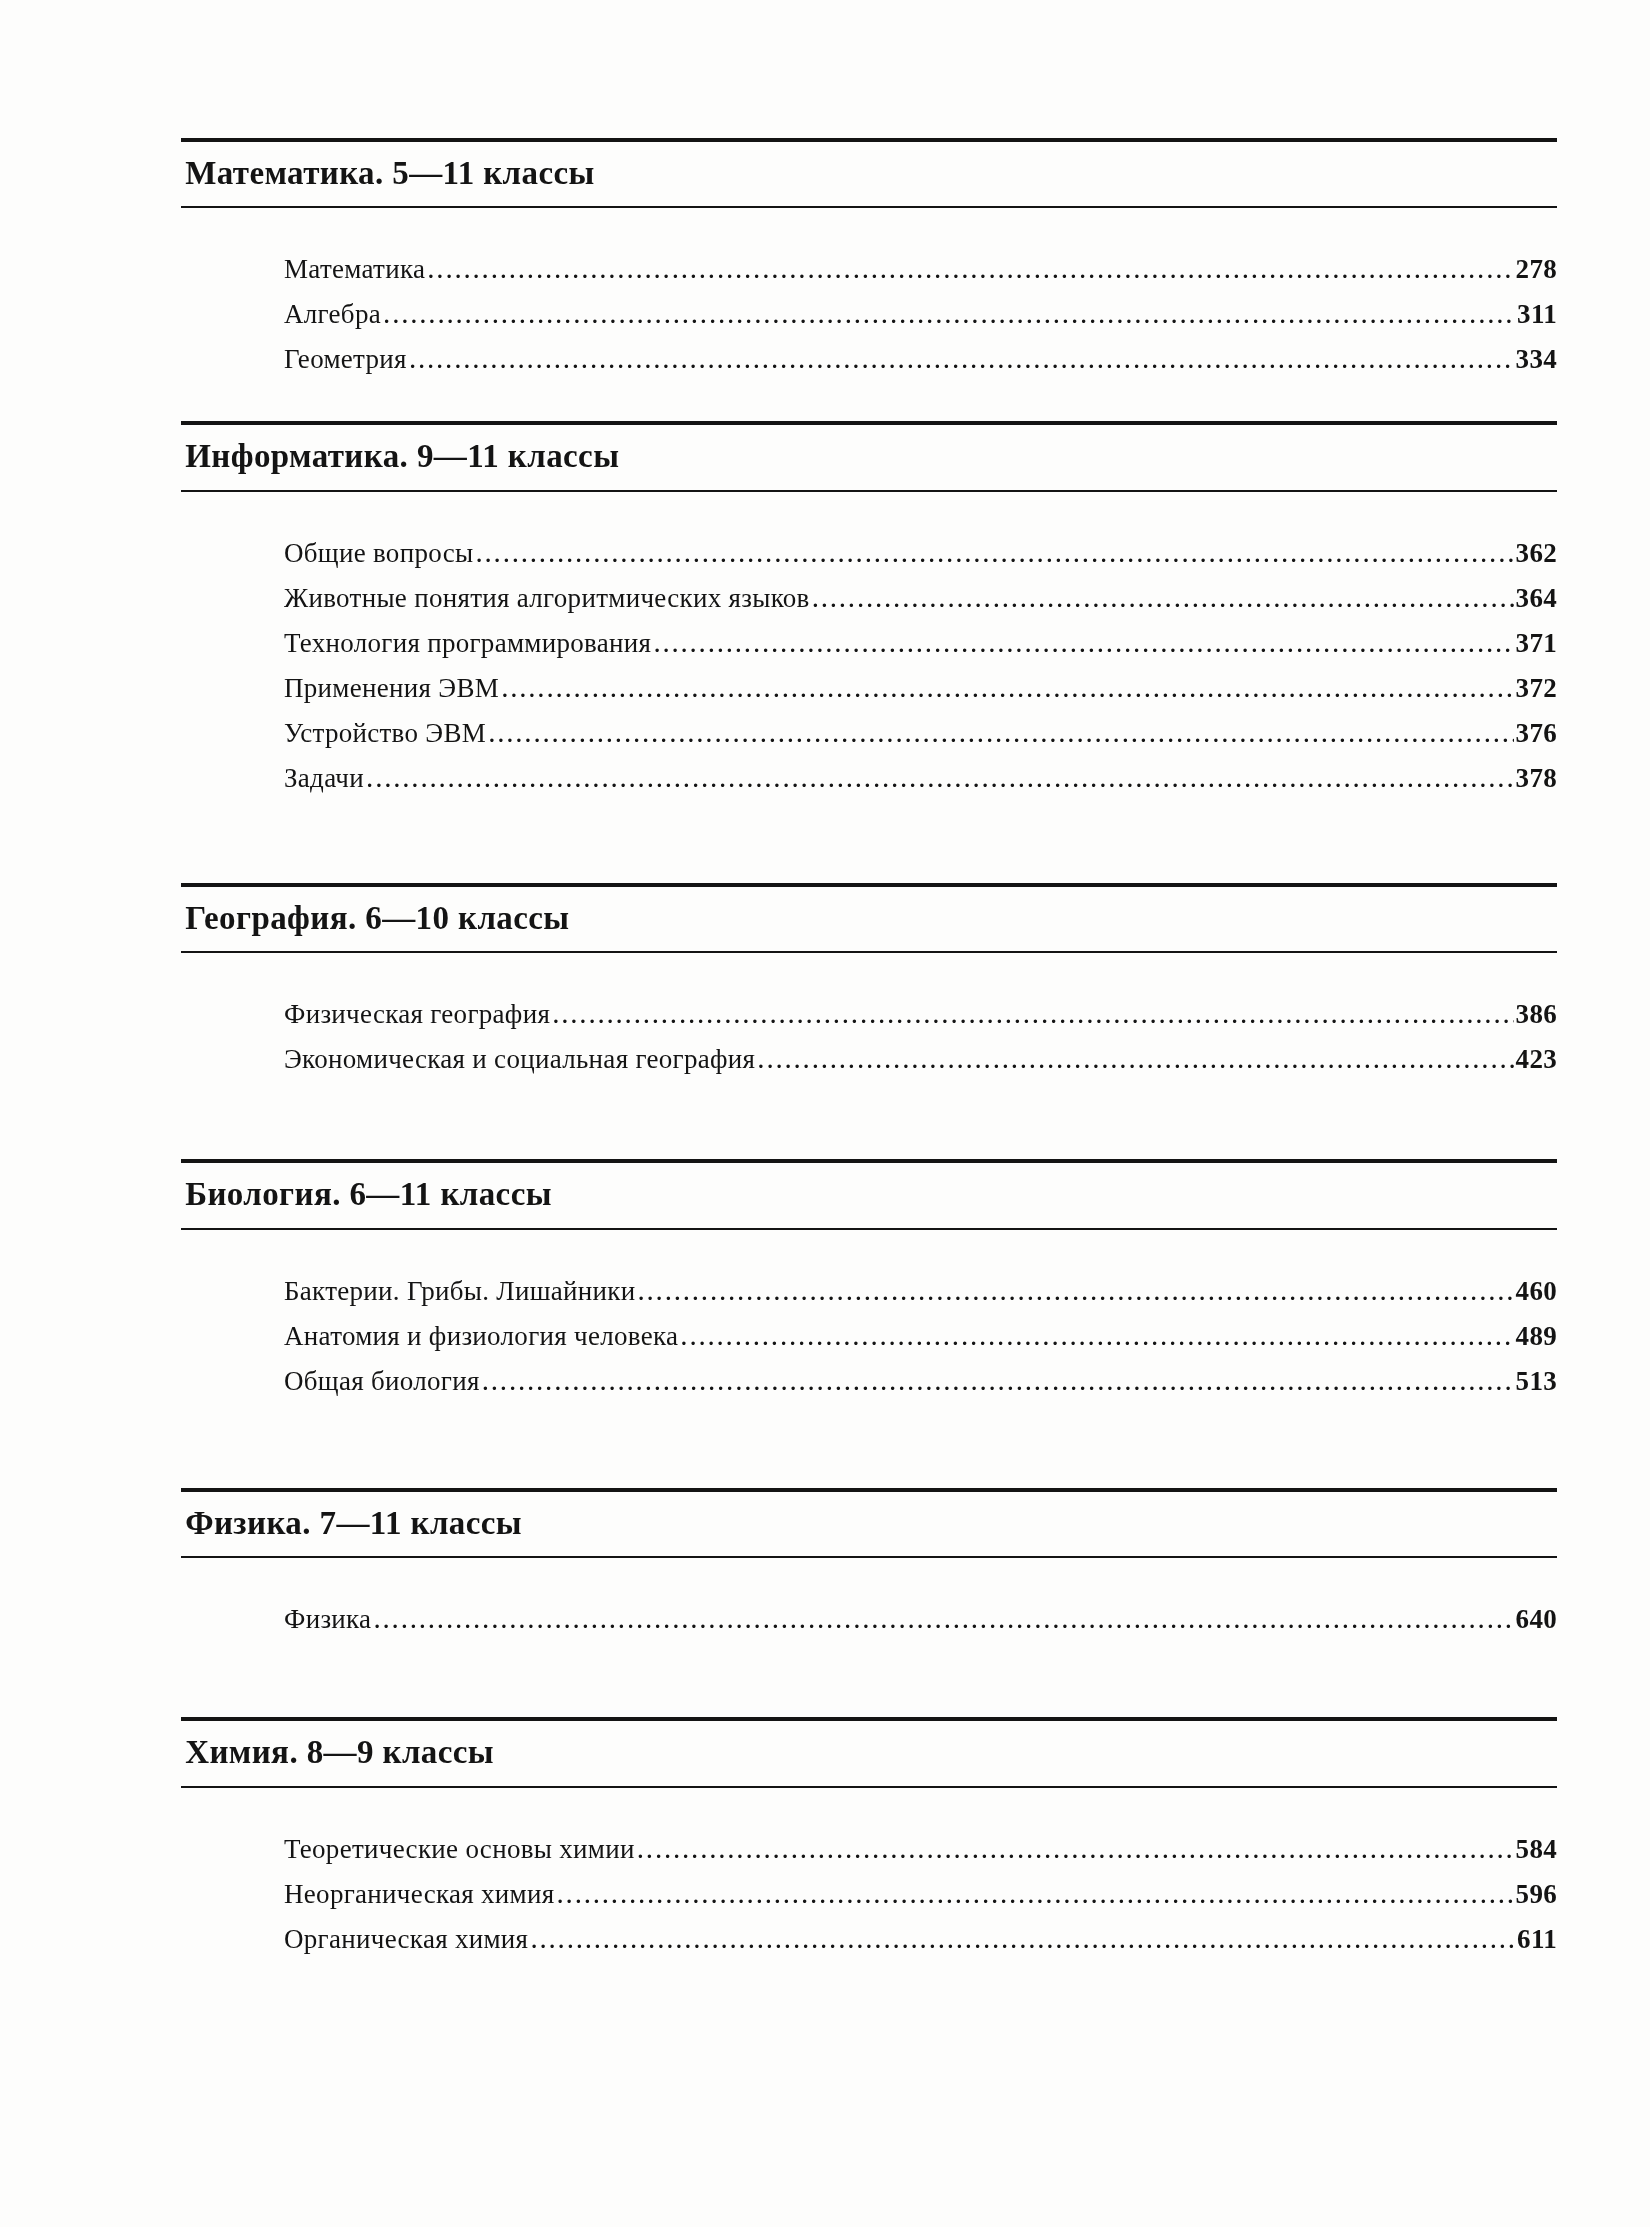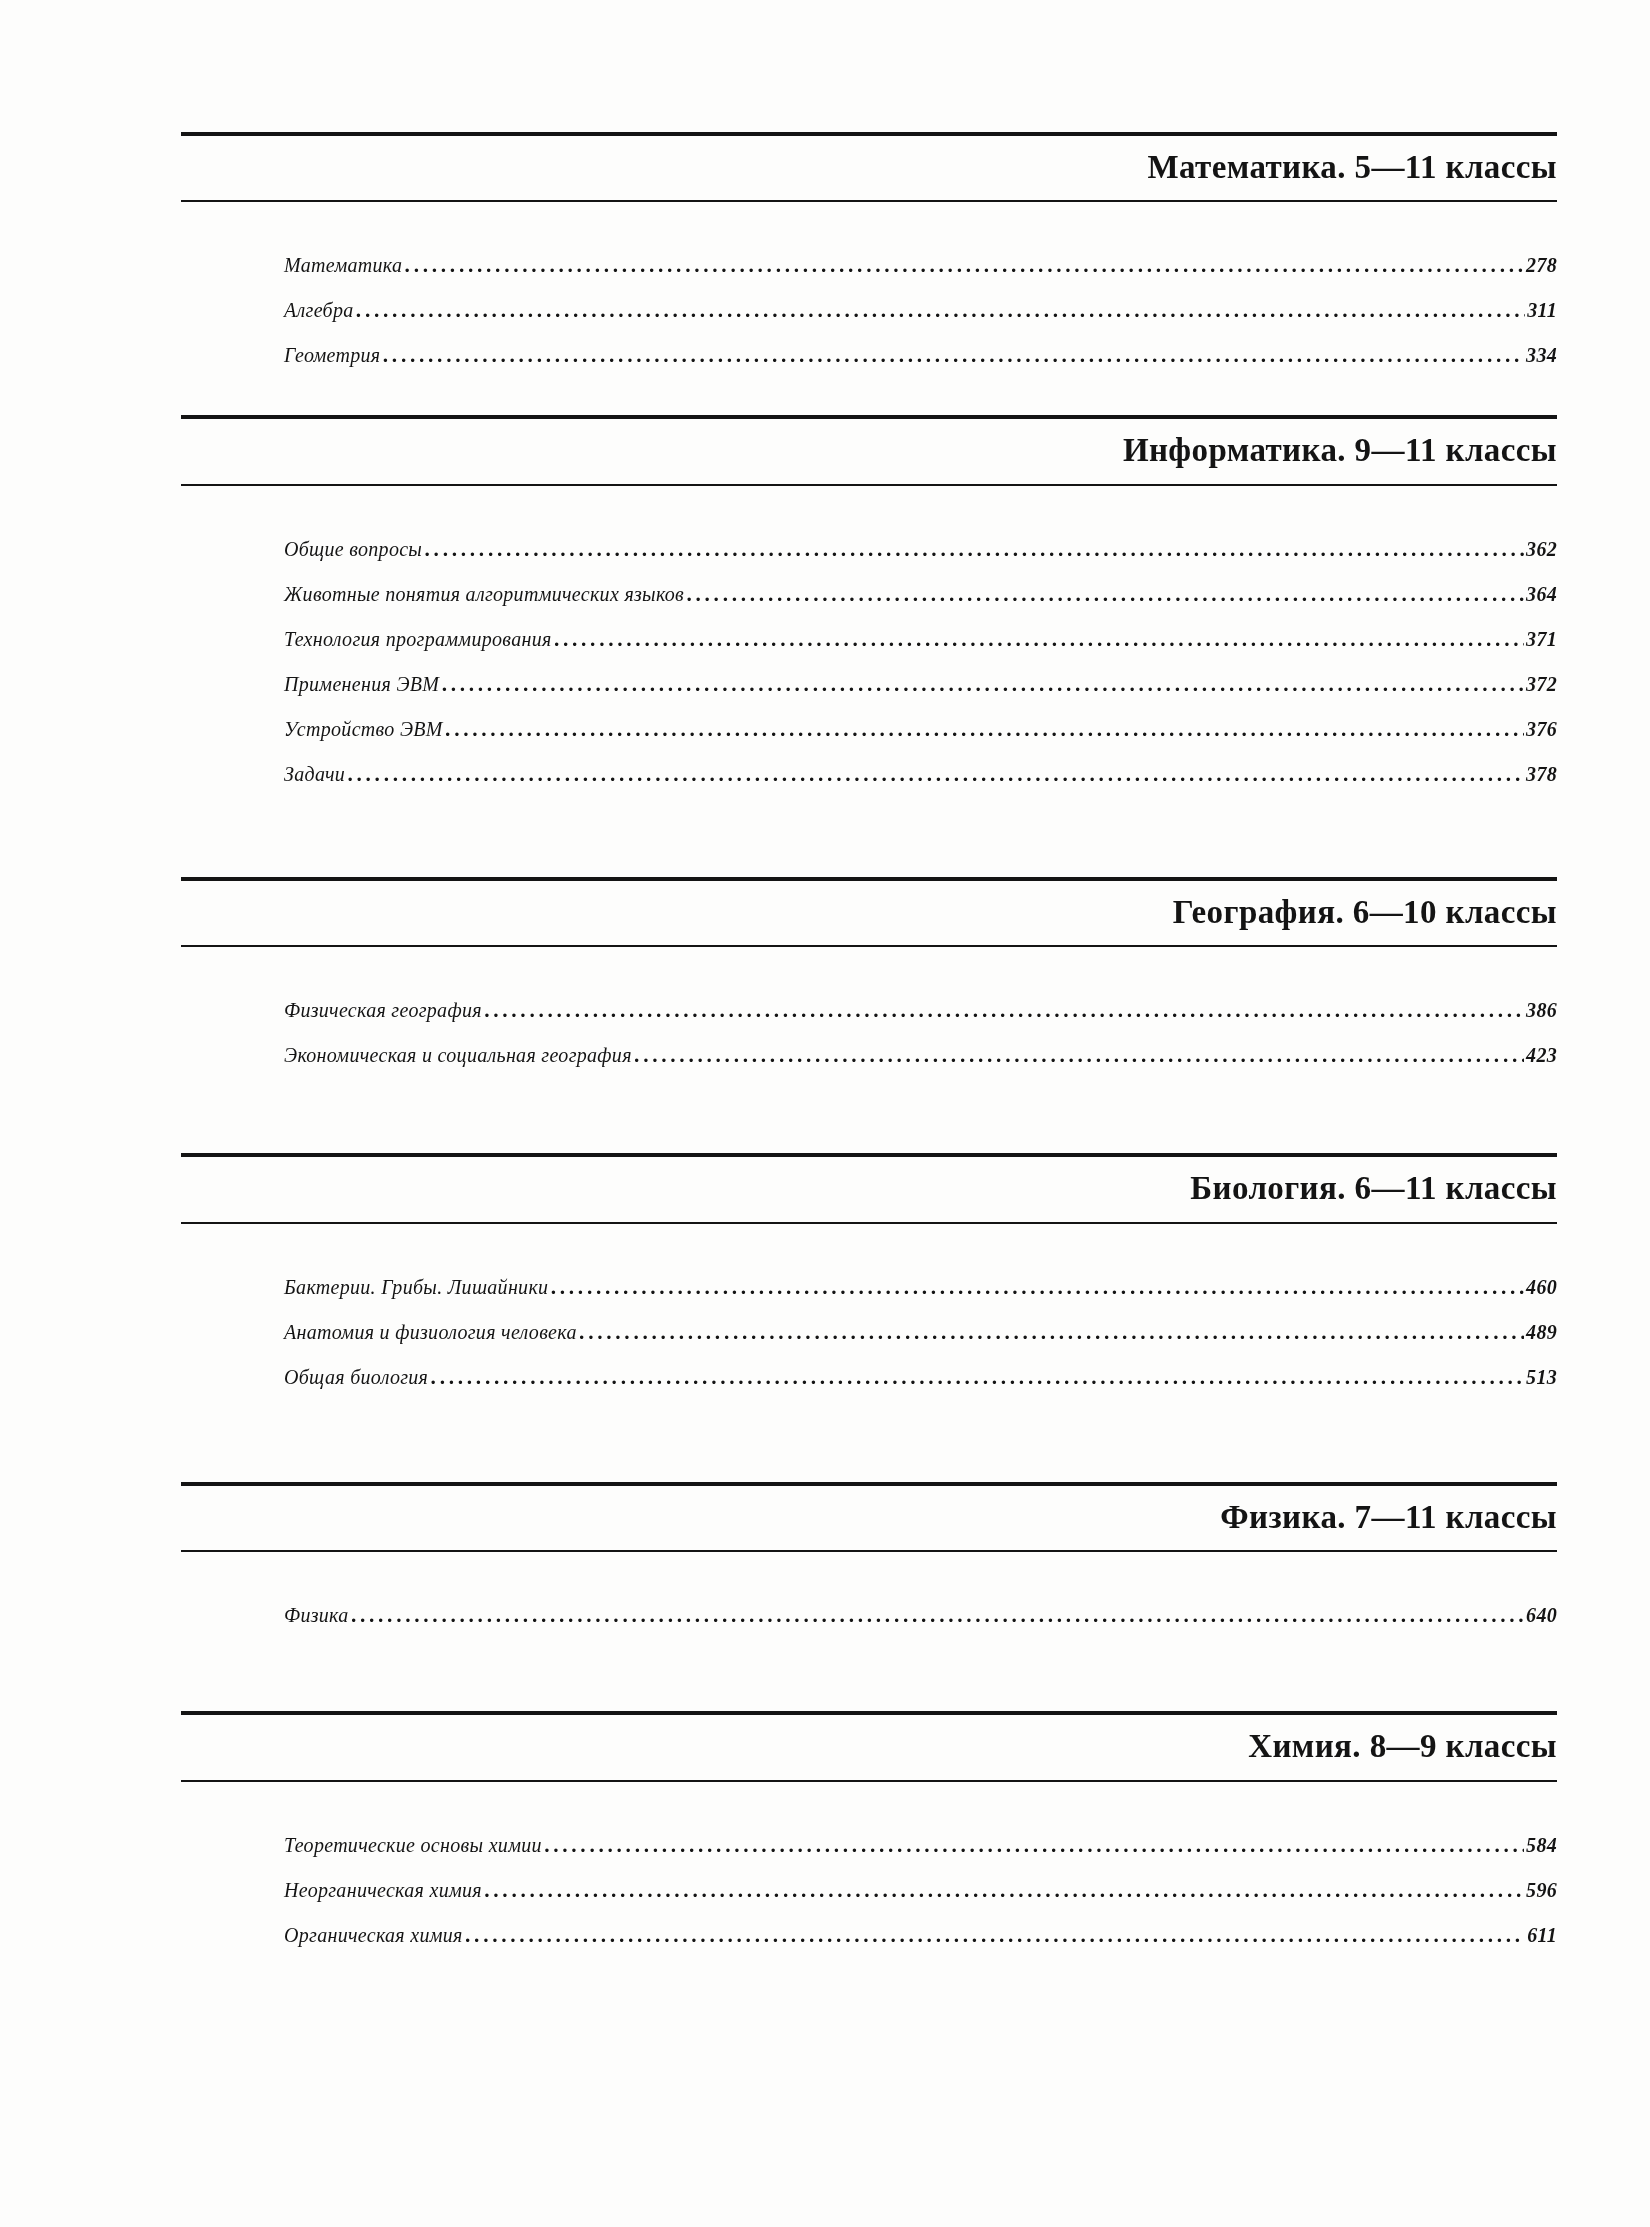--- a/index.html
+++ b/index.html
@@ -13,24 +13,23 @@
   .page {
     position: relative;
     width: 1650px;
     height: 2227px;
     background: #fdfdfc;
     overflow: hidden;
   }
 
   .toc {
     position: absolute;
-    top: 132px;
+    top: 138px;
     left: 181px;
     width: 1376px;
-    text-align: right;
   }
 
   .toc-section { }
 
   
   .toc-section:nth-of-type(1) { margin-bottom: 40px; }
   .toc-section:nth-of-type(2) { margin-bottom: 83px; }
   .toc-section:nth-of-type(3) { margin-bottom: 78px; }
   .toc-section:nth-of-type(4) { margin-bottom: 85px; }
   .toc-section:nth-of-type(5) { margin-bottom: 76px; }
@@ -51,24 +50,23 @@
 
   .section-entries {
     margin-top: 38px;
     padding-left: 103px;
   }
 
   .toc-entry {
     display: flex;
     align-items: baseline;
     height: 45px;
-    font-size: 20px;
+    font-size: 27px;
     line-height: 45px;
     letter-spacing: 0.3px;
-    font-style: italic;
   }
 
   .entry-label {
     white-space: nowrap;
     flex: 0 0 auto;
   }
 
   .entry-dots {
     flex: 1 1 auto;
     overflow: hidden;

